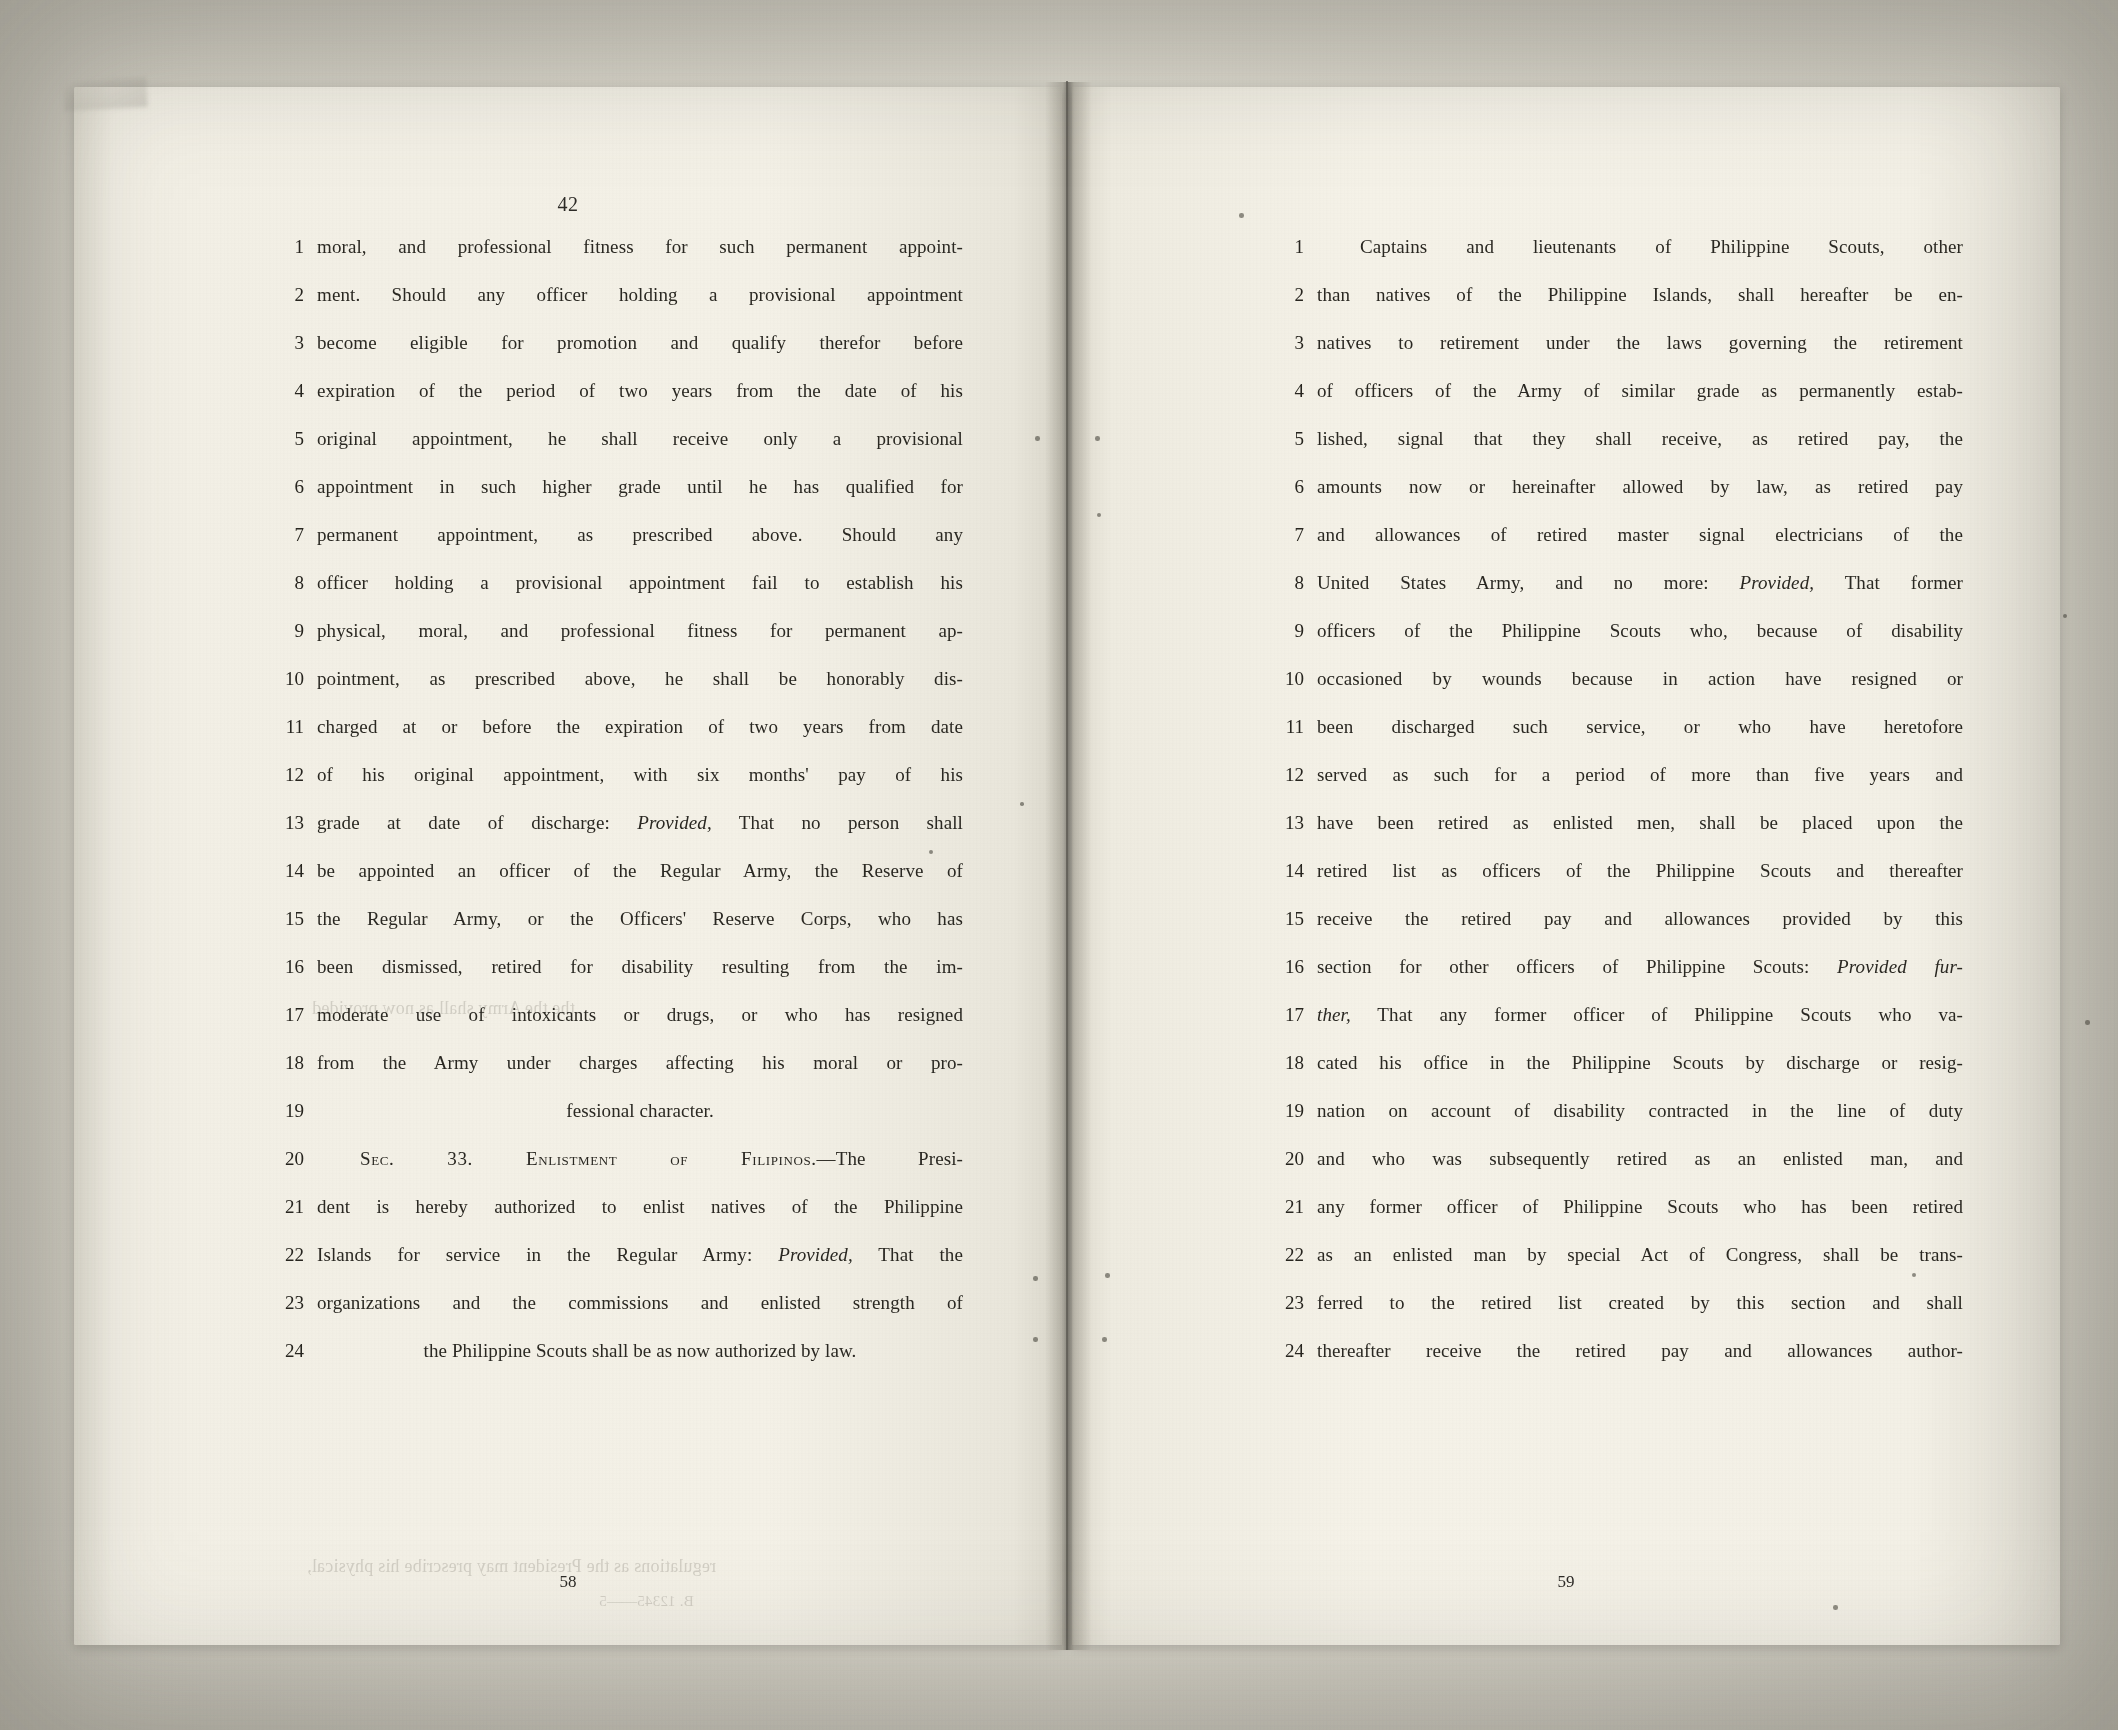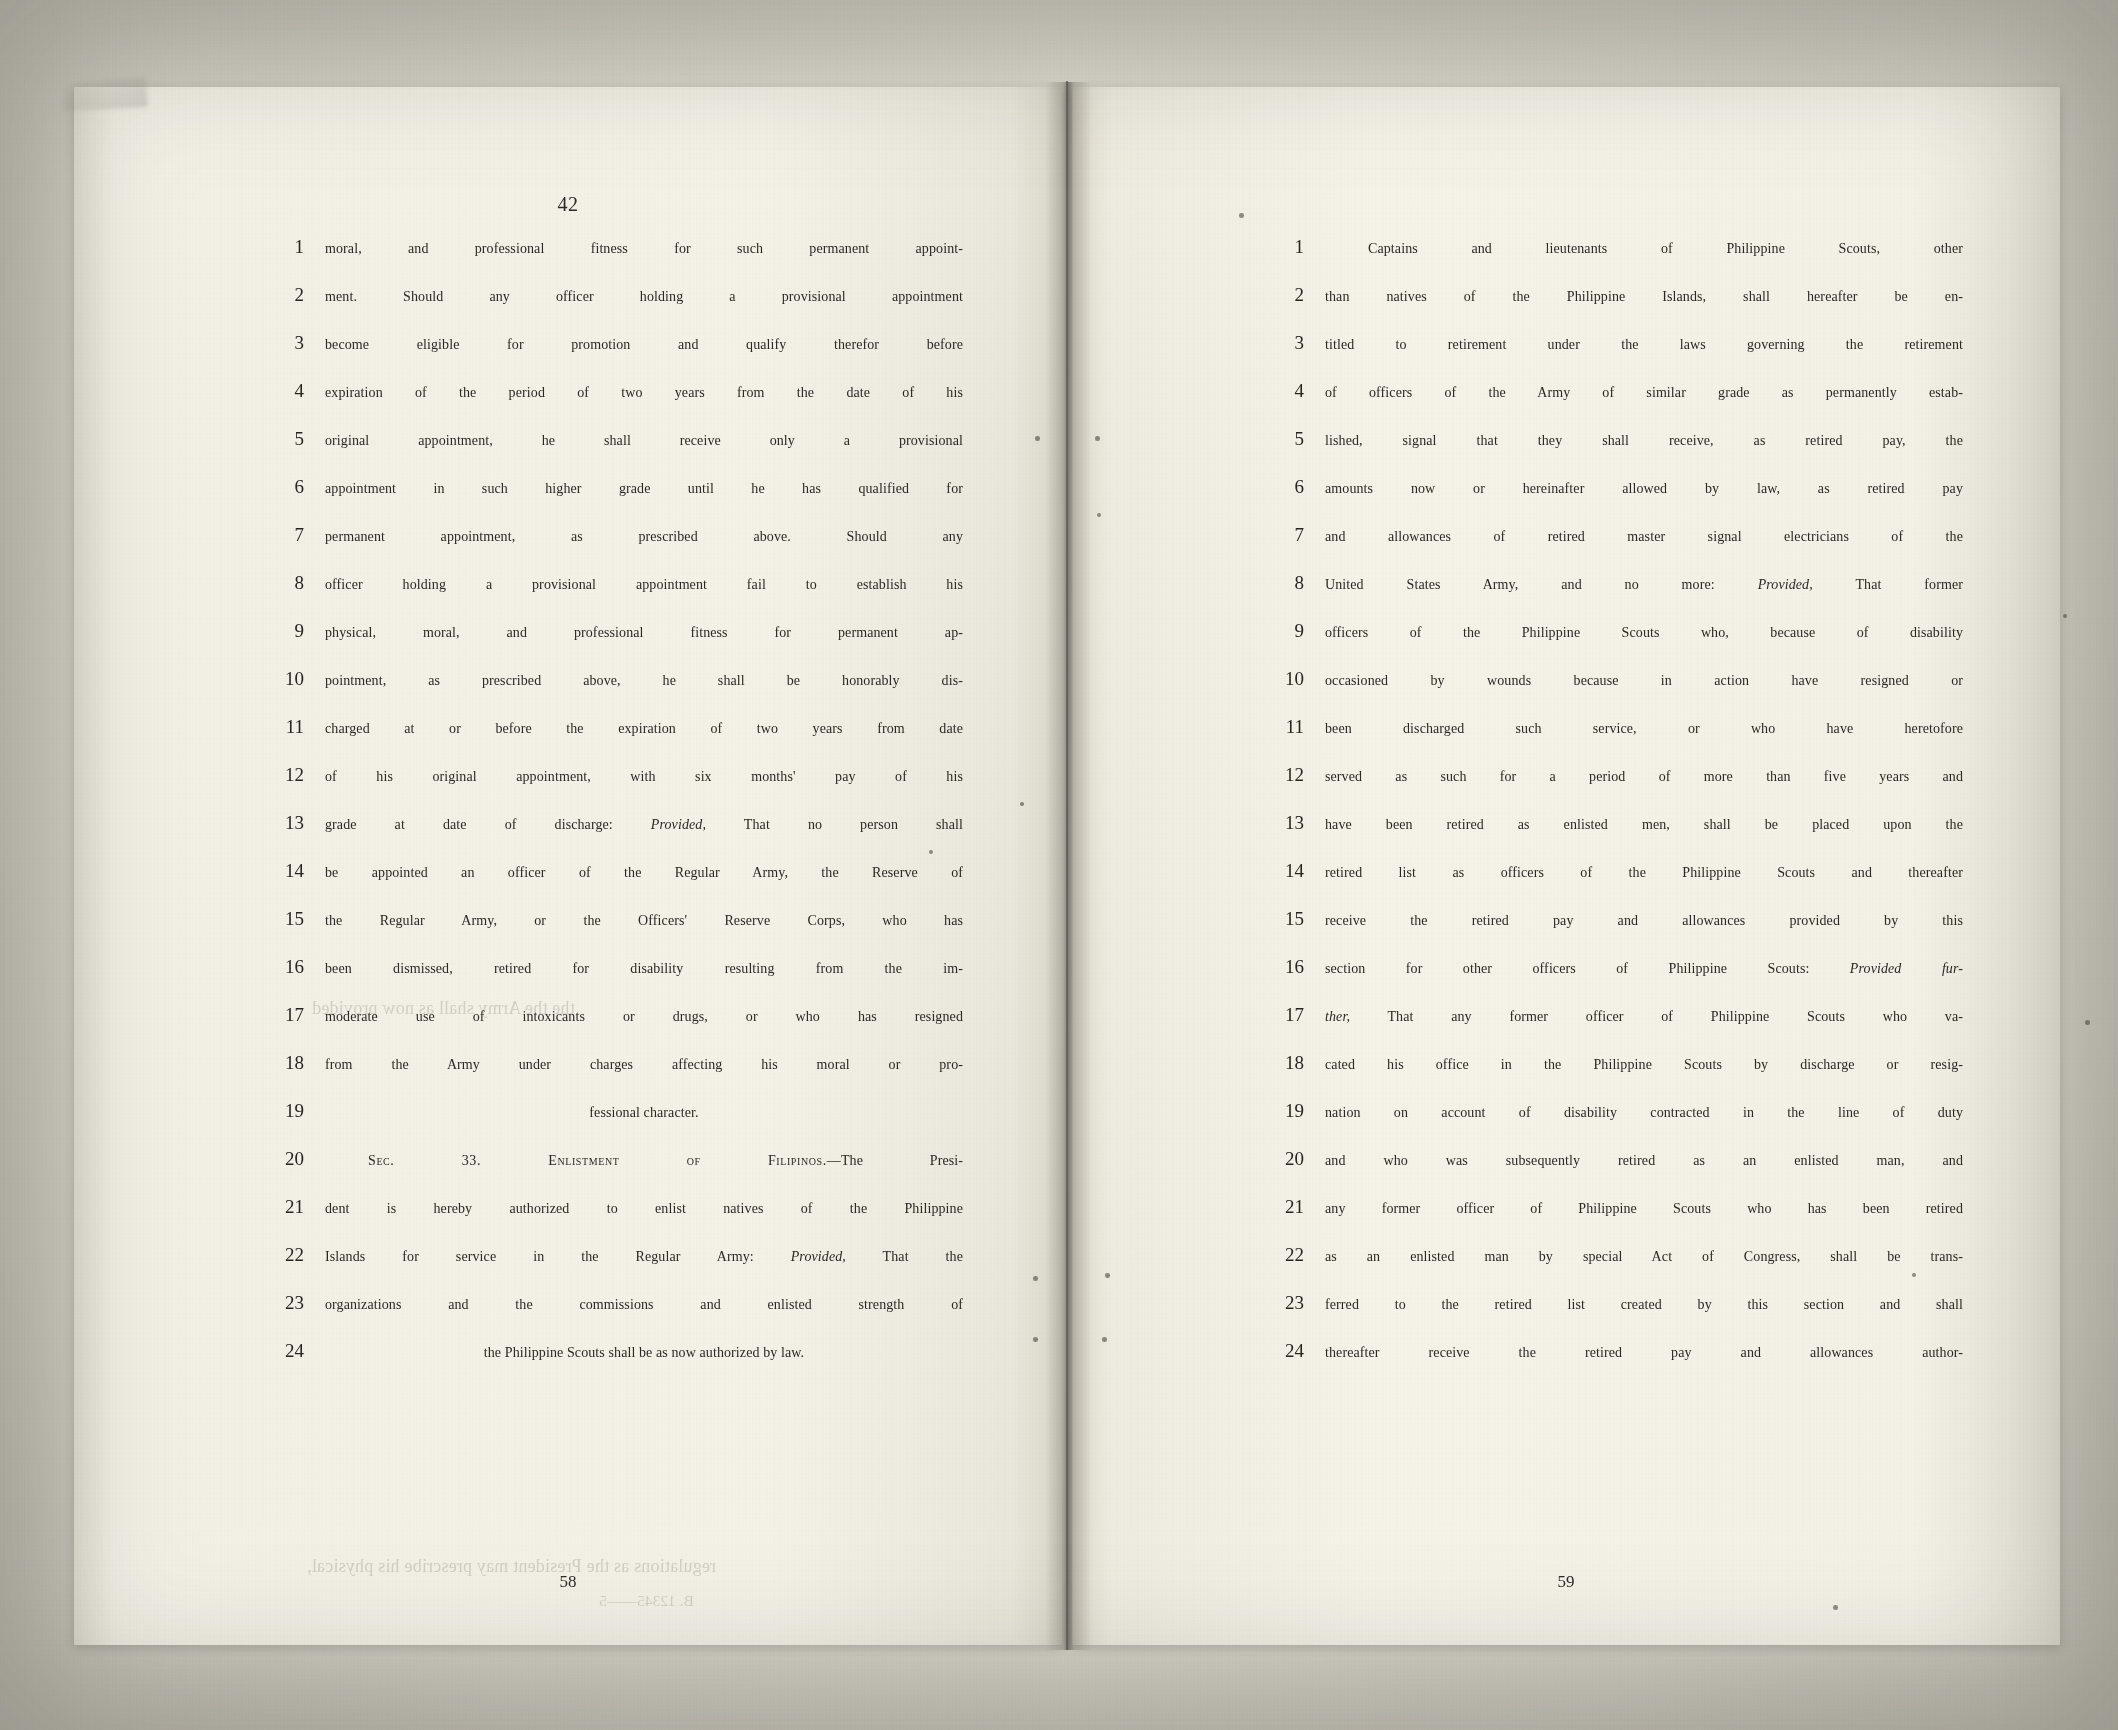--- a/index.html
+++ b/index.html
@@ -142,26 +142,25 @@
     flex: 0 0 59px;
     text-align: right;
     font-size: 19px;
     color: #27251f;
     padding-right: 13px;
     font-family: "Liberation Serif", serif;
   }
 
   .ltext {
     flex: 1 1 auto;
-    font-size: 14px;
+    font-size: 19px;
     color: #2a2822;
     letter-spacing: 0.1px;
     line-height: 1.1;
     white-space: nowrap;
-    margin-left: 8px;
   }
 
   
   .leaf.left .lines  { padding-left: 171px; padding-right: 99px; }
   .leaf.right .lines { padding-left: 173px; padding-right: 97px; }
 
   
   .ltext.j {
     display: block;
     text-align: justify;
@@ -335,21 +334,21 @@
           <div class="line">
             <div class="lineno">1</div>
             <div class="ltext j"><span class="indent"></span>Captains and lieutenants of Philippine Scouts, other</div>
           </div>
           <div class="line">
             <div class="lineno">2</div>
             <div class="ltext j">than natives of the Philippine Islands, shall hereafter be en-</div>
           </div>
           <div class="line">
             <div class="lineno">3</div>
-            <div class="ltext j">titled to retirement under the laws governing the retirement</div>
+            <div class="ltext j">natives to retirement under the laws governing the retirement</div>
           </div>
           <div class="line">
             <div class="lineno">4</div>
             <div class="ltext j">of officers of the Army of similar grade as permanently estab-</div>
           </div>
           <div class="line">
             <div class="lineno">5</div>
             <div class="ltext j">lished, signal that they shall receive, as retired pay, the</div>
           </div>
           <div class="line">

